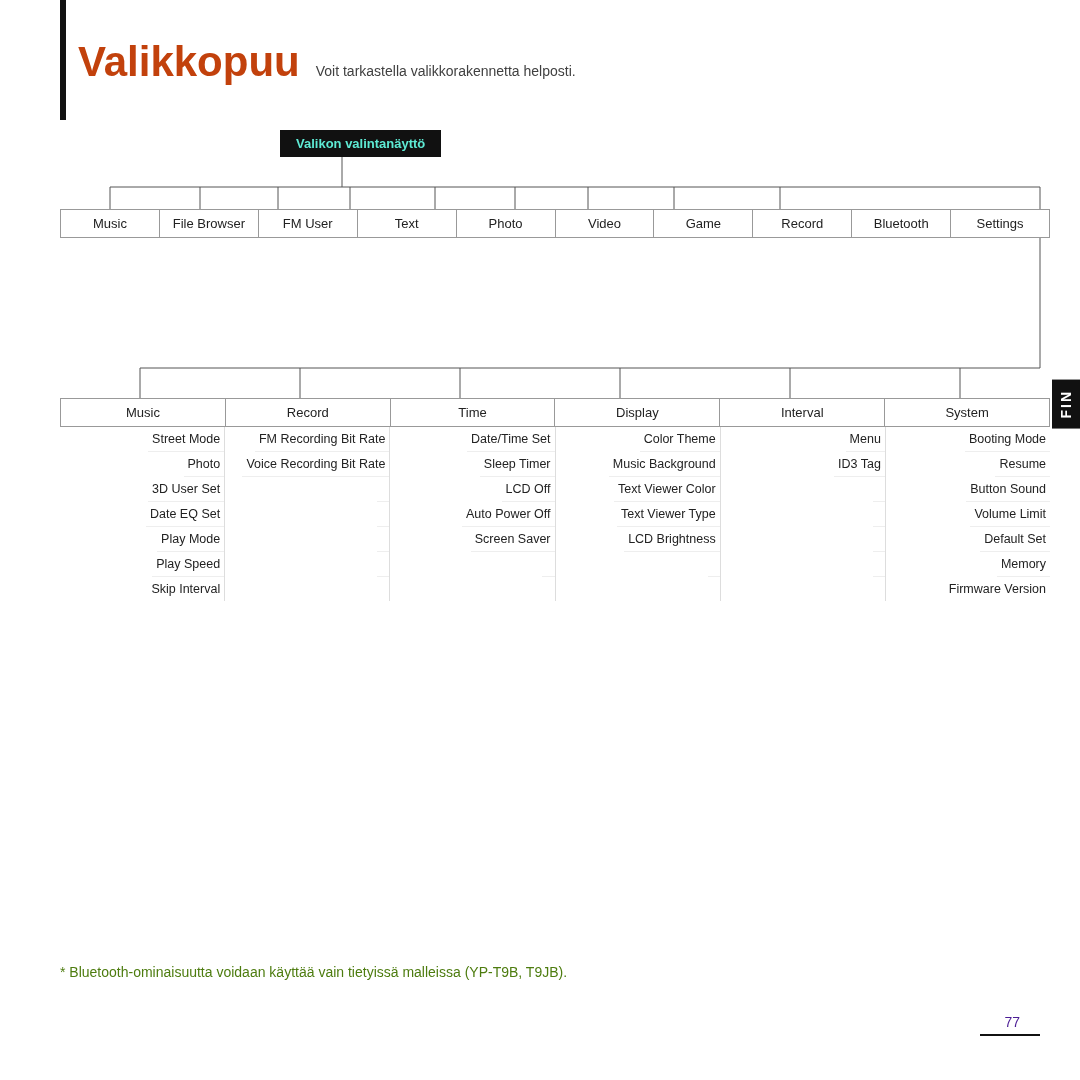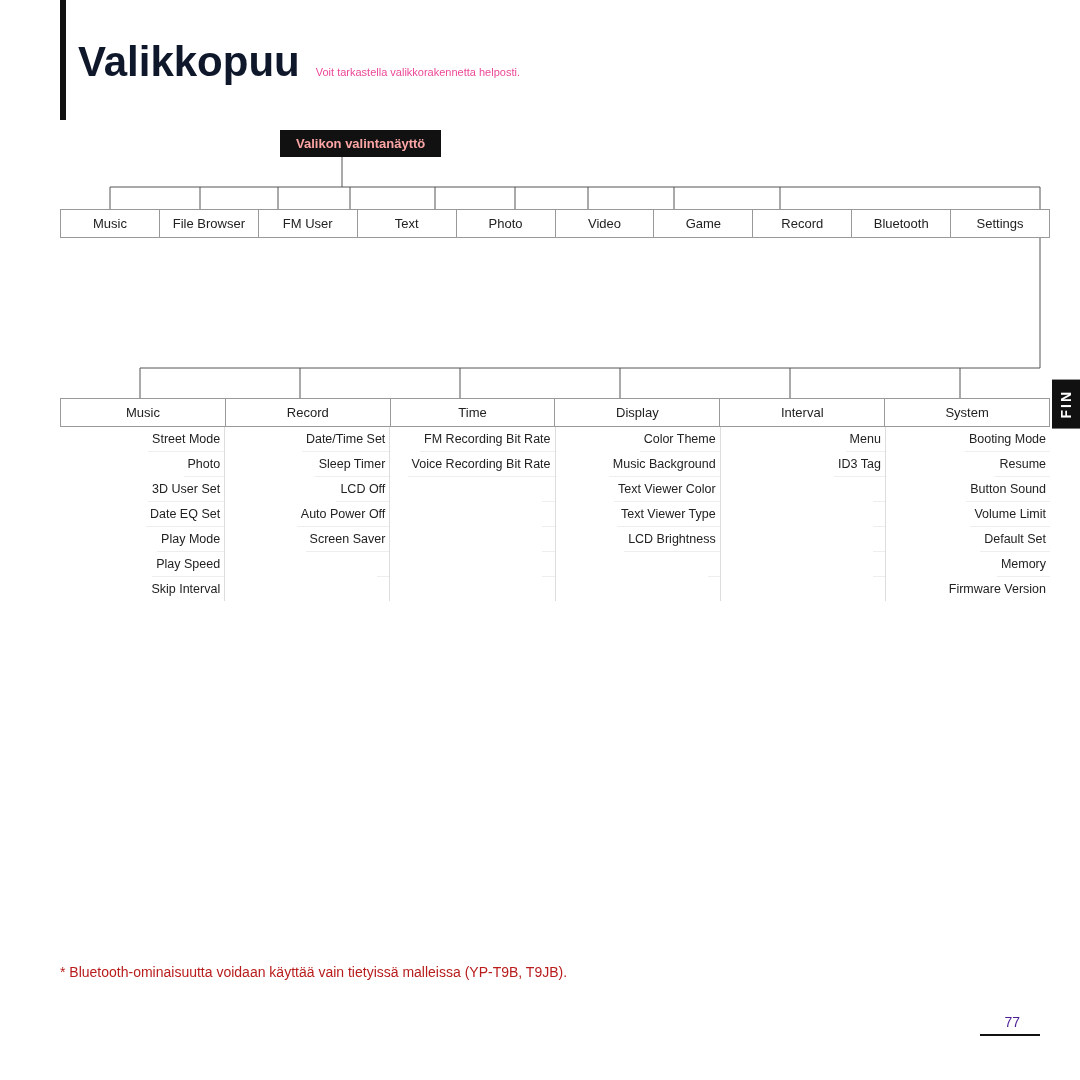--- a/index.html
+++ b/index.html
@@ -29,26 +29,26 @@
       top: 38px;
       left: 78px;
       display: flex;
       align-items: baseline;
       gap: 16px;
     }
 
     .page-title {
       font-size: 42px;
       font-weight: bold;
-      color: #0f172a;
+      color: #c2410c;
     }
 
     .page-subtitle {
-      font-size: 11px;
-      color: #ec4899;
+      font-size: 14px;
+      color: #404040;
     }
 
     
     .fin-tab {
       position: absolute;
       right: 0;
       top: 380px;
       background: #111;
       color: #fff;
       writing-mode: vertical-rl;
@@ -71,21 +71,21 @@
     
     .root-node {
       display: flex;
       justify-content: flex-start;
       padding-left: 220px;
       margin-bottom: 0;
     }
 
     .root-box {
       background: #111;
-      color: #fca5a5;
+      color: #5eead4;
       padding: 6px 16px;
       font-size: 13px;
       font-weight: bold;
       white-space: nowrap;
     }
 
     
     .level1-row {
       display: flex;
       border: 1px solid #999;
@@ -154,21 +154,21 @@
       color: transparent;
     }
 
     
     .footer-note {
       position: absolute;
       bottom: 100px;
       left: 60px;
       right: 60px;
       font-size: 14px;
-      color: #b91c1c;
+      color: #4d7c0f;
     }
 
     
     .page-number {
       position: absolute;
       bottom: 50px;
       right: 60px;
       font-size: 14px;
       color: #4c1d95;
     }
@@ -265,35 +265,35 @@
       <div class="subitem-cell">Street Mode</div>
       <div class="subitem-cell">Photo</div>
       <div class="subitem-cell">3D User Set</div>
       <div class="subitem-cell">Date EQ Set</div>
       <div class="subitem-cell">Play Mode</div>
       <div class="subitem-cell">Play Speed</div>
       <div class="subitem-cell">Skip Interval</div>
     </div>
 
     <div class="subitem-col">
+      <div class="subitem-cell">FM Recording Bit Rate</div>
+      <div class="subitem-cell">Voice Recording Bit Rate</div>
+      <div class="subitem-cell empty">-</div>
+      <div class="subitem-cell empty">-</div>
+      <div class="subitem-cell empty">-</div>
+      <div class="subitem-cell empty">-</div>
+      <div class="subitem-cell empty">-</div>
+    </div>
+
+    <div class="subitem-col">
       <div class="subitem-cell">Date/Time Set</div>
       <div class="subitem-cell">Sleep Timer</div>
       <div class="subitem-cell">LCD Off</div>
       <div class="subitem-cell">Auto Power Off</div>
       <div class="subitem-cell">Screen Saver</div>
-      <div class="subitem-cell empty">-</div>
-      <div class="subitem-cell empty">-</div>
-    </div>
-
-    <div class="subitem-col">
-      <div class="subitem-cell">FM Recording Bit Rate</div>
-      <div class="subitem-cell">Voice Recording Bit Rate</div>
-      <div class="subitem-cell empty">-</div>
-      <div class="subitem-cell empty">-</div>
-      <div class="subitem-cell empty">-</div>
       <div class="subitem-cell empty">-</div>
       <div class="subitem-cell empty">-</div>
     </div>
 
     <div class="subitem-col">
       <div class="subitem-cell">Color Theme</div>
       <div class="subitem-cell">Music Background</div>
       <div class="subitem-cell">Text Viewer Color</div>
       <div class="subitem-cell">Text Viewer Type</div>
       <div class="subitem-cell">LCD Brightness</div>

